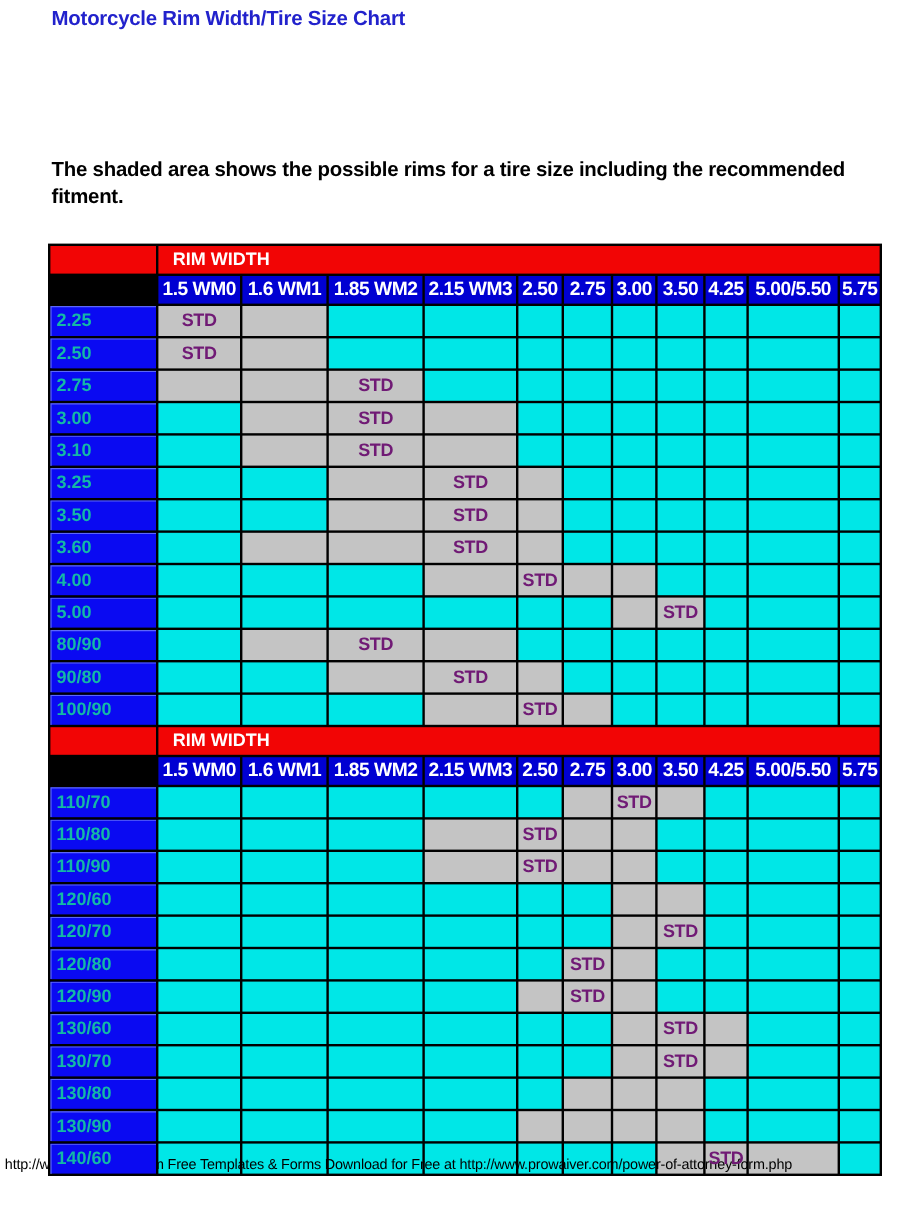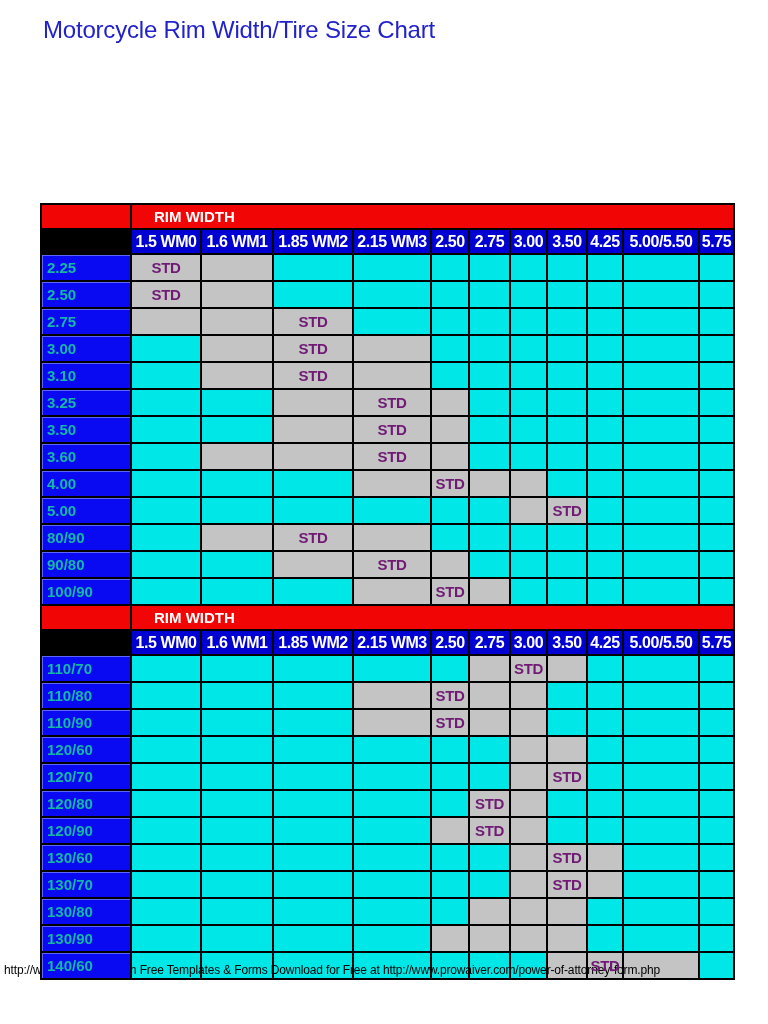--- a/index.html
+++ b/index.html
@@ -2,22 +2,22 @@
 <html style="--cyan: #00e7e7; --gray: #c4c4c4; --lblue: #0a0af2; --hblue: #0000d2; --red: #f20505;"><head>
 <meta charset="utf-8">
 <style>
   html,body{margin:0;padding:0;}
   body{
     width:768px;height:1024px;background:#ffffff;overflow:hidden;position:relative;
     font-family:"Liberation Sans", sans-serif;
   }
   .page{position:absolute;inset:0;}
   .page-title{
-    position:absolute;left:43px;top:16px;margin:0;
-    font-size:24px;font-weight:normal;letter-spacing:-0.2px;
+    position:absolute;left:43px;top:6px;margin:0;
+    font-size:17px;font-weight:bold;letter-spacing:-0.2px;
   }
   .intro{
     position:absolute;left:43px;width:690px;margin:0;
     font-size:17px;font-weight:bold;color:#000;line-height:22.4px;letter-spacing:-0.2px;
   }
   #intro1{top:64px;}
   #intro2{top:131px;}
   .chart{
     position:absolute;left:40px;top:203px;width:695px;
     background:#000;padding:2px;box-sizing:border-box;
@@ -30,21 +30,21 @@
     gap:2px;background:#000;
   }
   .table-grid{grid-template-rows:23px 23px;}
   .cell{
     display:flex;align-items:center;overflow:hidden;
     font-family:"Liberation Sans", sans-serif;
   }
   .corner{background:var(--red);}
   .banner{
     grid-column:2 / -1;background:var(--red);color:#fff;
-    font-weight:bold;font-size:15px;padding-left:22px;
+    font-weight:bold;font-size:15px;padding-left:12px;
   }
   .tyre-header{
     background:var(--red);color:#fff;font-weight:bold;font-size:14.5px;
     padding-left:3px;letter-spacing:-0.3px;margin-top:44px;
   }
   .col-header{
     background:var(--hblue);color:#fff;font-weight:bold;font-size:16px;
     justify-content:center;letter-spacing:-0.4px;
   }
   .row-label{
@@ -62,20 +62,21 @@
   .footer-text{
     position:absolute;left:4px;top:963px;width:762px;z-index:5;
     font-size:12px;color:#000;white-space:nowrap;letter-spacing:-0.15px;
   }
 </style>
 </head>
 <body>
 
 <div class="page">
   <h1 class="page-title" style="color: rgb(34, 34, 204);">Motorcycle Rim Width/Tire Size Chart</h1>
+  <p class="intro" id="intro2">The shaded area shows the possible rims for a tire size including the recommended fitment.</p>
 
   <div class="chart">
     <div class="table-grid">
         <div class="cell corner"></div>
         <div class="cell banner">RIM WIDTH</div>
         <div class="cell tyre-header">TYRE SIZE</div>
         <div class="cell col-header">1.5 WM0</div>
         <div class="cell col-header">1.6 WM1</div>
         <div class="cell col-header">1.85 WM2</div>
         <div class="cell col-header">2.15 WM3</div>

